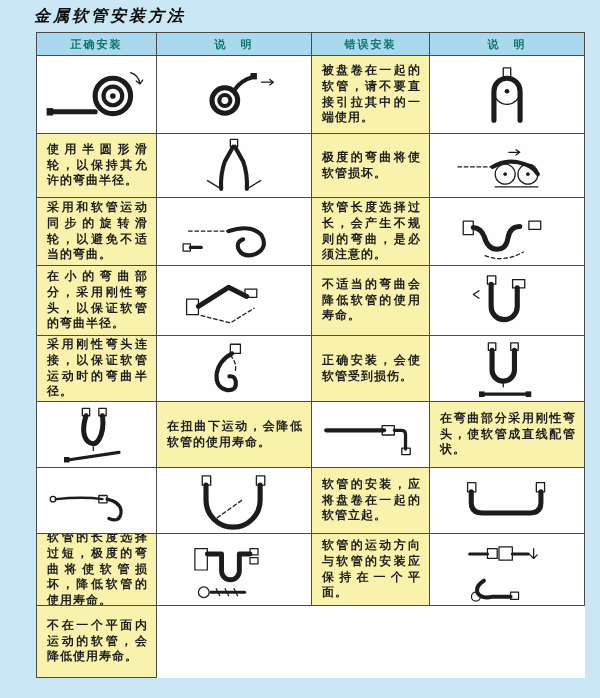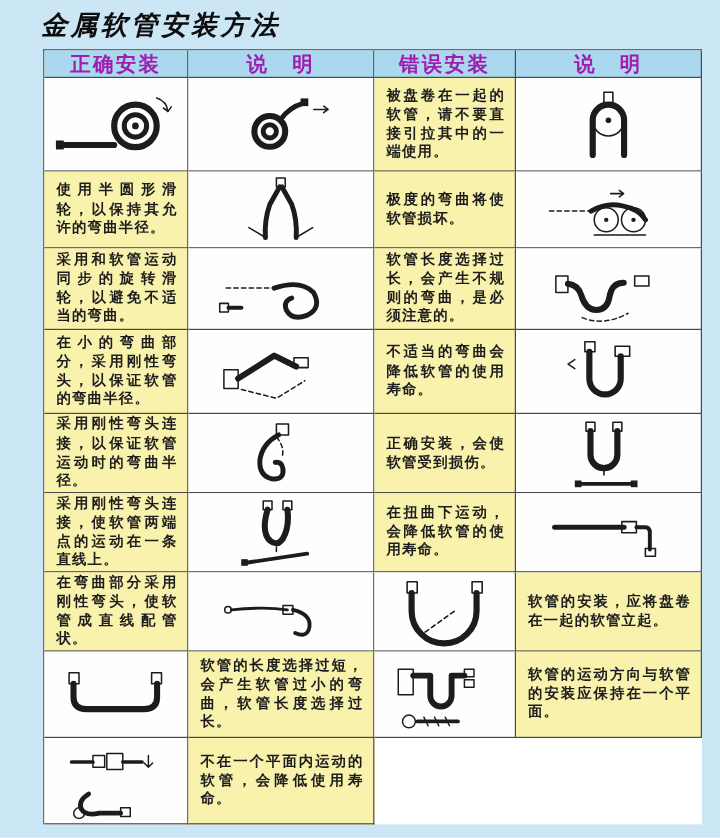--- a/index.html
+++ b/index.html
@@ -8,21 +8,21 @@
     background:#cbe6f4;
     font-family:"Liberation Sans","DejaVu Sans",sans-serif;
     color:#1a1a1a;
     overflow:hidden;
   }
   .page { width:600px; height:698px; padding:4px 16px 0 36px; }
   .title {
     font-family:"DejaVu Serif","Liberation Serif",serif;
     font-style:italic;
     font-weight:bold;
-    font-size:22px;
+    font-size:16px;
     letter-spacing:3px;
     color:#0d0d0d;
     margin:2px 0 5px -2px;
     white-space:nowrap;
   }
   .tbl {
     display:grid;
     grid-template-columns:120px 155px 118px 155px;
     grid-template-rows:23px 78px 64px 68px 70px 66px 66px 66px 72px 72px;
     width:549px;
@@ -33,24 +33,24 @@
   .cell {
     border-right:1px solid #4a4a4a;
     border-bottom:1px solid #4a4a4a;
     overflow:hidden;
   }
   .th {
     background:#a9d8ef;
     display:flex;
     align-items:center;
     justify-content:center;
-    font-size:17px;
+    font-size:11px;
     font-weight:bold;
     letter-spacing:2px;
-    color:#a21caf;
+    color:#0f766e;
   }
   .img-cell {
     background:#fefefe;
     display:flex;
     align-items:center;
     justify-content:center;
   }
   .note-cell {
     background:#f8f2ac;
     display:flex;
@@ -190,21 +190,20 @@
       <svg width="112" height="58" viewBox="0 0 120 62">
         <rect class="ln thin" x="40" y="3" width="8" height="8"></rect>
         <rect class="ln thin" x="64" y="3" width="8" height="8"></rect>
         <path class="ln thick" d="M44 11 V32 A12 12 0 0 0 68 32 V11"></path>
         <path class="ln dash" d="M56 46 V52"></path>
         <path class="ln mid" d="M36 58 H80"></path>
         <rect class="fillb" x="30" y="55" width="6" height="6"></rect>
         <rect class="fillb" x="80" y="55" width="6" height="6"></rect>
       </svg>
     </div>
-    <div class="cell note-cell">采用刚性弯头连接，使软管两端点的运动在一条直线上。</div>
     <div class="cell img-cell">
       <svg width="110" height="58" viewBox="0 0 120 62">
         <rect class="ln thin" x="44" y="2" width="8" height="8"></rect>
         <rect class="ln thin" x="62" y="2" width="8" height="8"></rect>
         <path class="ln thick" d="M48 10 Q42 30 50 38 Q57 44 62 36 Q68 26 66 10"></path>
         <path class="ln dash" d="M56 44 V50"></path>
         <path class="ln mid" d="M30 58 L84 50"></path>
         <rect class="fillb" x="24" y="55" width="6" height="6"></rect>
       </svg>
     </div>
@@ -237,21 +236,21 @@
       </svg>
     </div>
     <div class="cell note-cell">软管的安装，应将盘卷在一起的软管立起。</div>
     <div class="cell img-cell">
       <svg width="110" height="64" viewBox="0 0 120 68">
         <rect class="ln thin" x="17" y="14" width="9" height="10"></rect>
         <rect class="ln thin" x="92" y="14" width="9" height="10"></rect>
         <path class="ln thick" d="M21 24 V36 Q21 47 33 47 H85 Q97 47 97 36 V24"></path>
       </svg>
     </div>
-    <div class="cell note-cell">软管的长度选择过短，会产生软管过小的弯曲，软管长度选择过长。</div>
+    <div class="cell note-cell">软管的长度选择过短，极度的弯曲将使软管损坏，降低软管的使用寿命。</div>
 
     <div class="cell img-cell">
       <svg width="112" height="64" viewBox="0 0 120 72">
         <rect class="ln thin" x="16" y="12" width="14" height="24"></rect>
         <path class="ln thick" d="M30 18 H46 V37 A10 10 0 0 0 66 37 V18 H78"></path>
         <rect class="ln thin" x="78" y="12" width="9" height="7"></rect>
         <rect class="ln thin" x="78" y="22" width="9" height="7"></rect>
         <circle class="ln thin" cx="26" cy="61" r="6"></circle>
         <path class="ln mid" d="M34 61 H72"></path>
         <path class="ln thin" d="M40 57 l4 8 m6 -8 l4 8 m6 -8 l4 8"></path>

